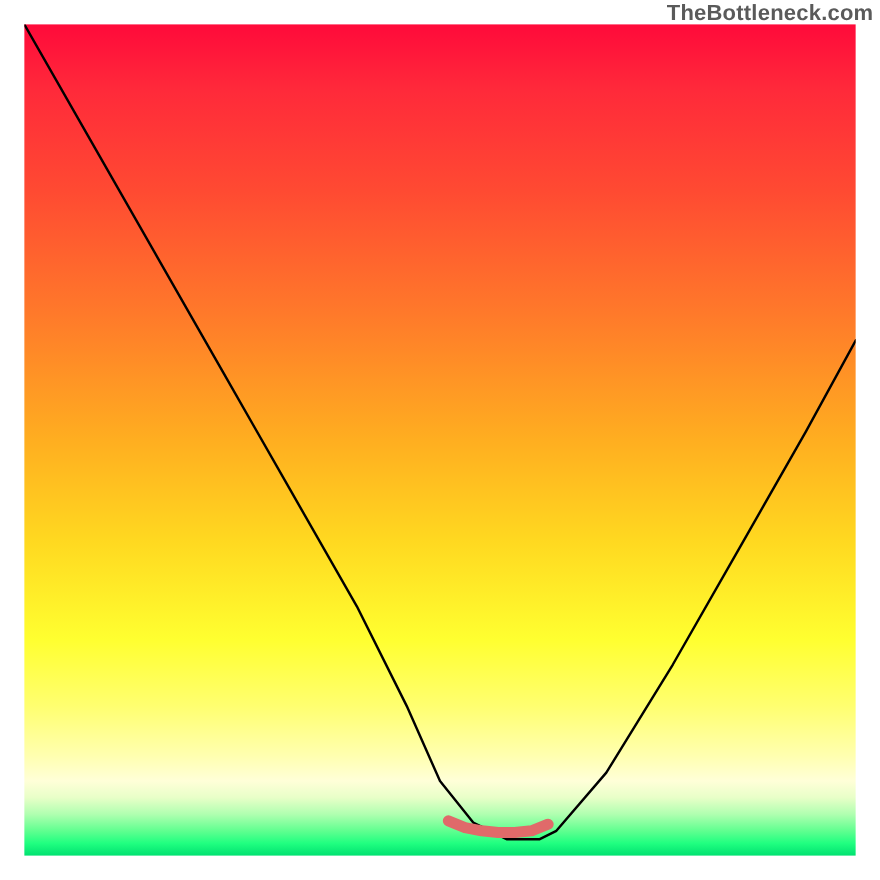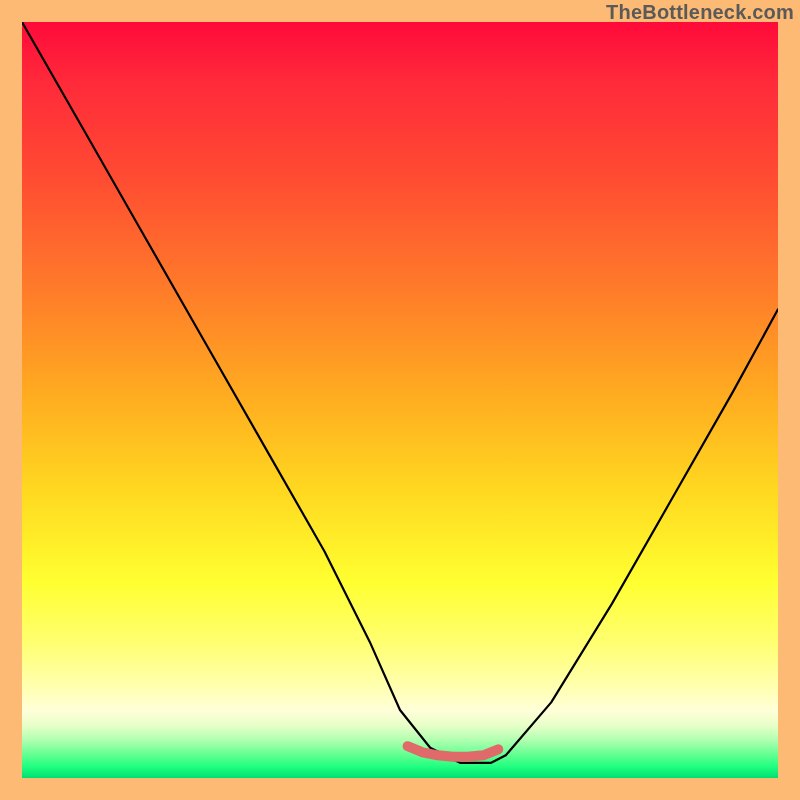--- a/index.html
+++ b/index.html
@@ -9,21 +9,21 @@
     height: 800px;
     background: #000;
     overflow: hidden;
   }
   .frame {
     position: absolute;
     left: 0;
     top: 0;
     width: 800px;
     height: 800px;
-    background: #fdba74;
+    background: #ffffff;
   }
   .plot-area {
     position: absolute;
     left: 22px;
     top: 22px;
     width: 756px;
     height: 756px;
     overflow: hidden;
   }
   .gradient {

